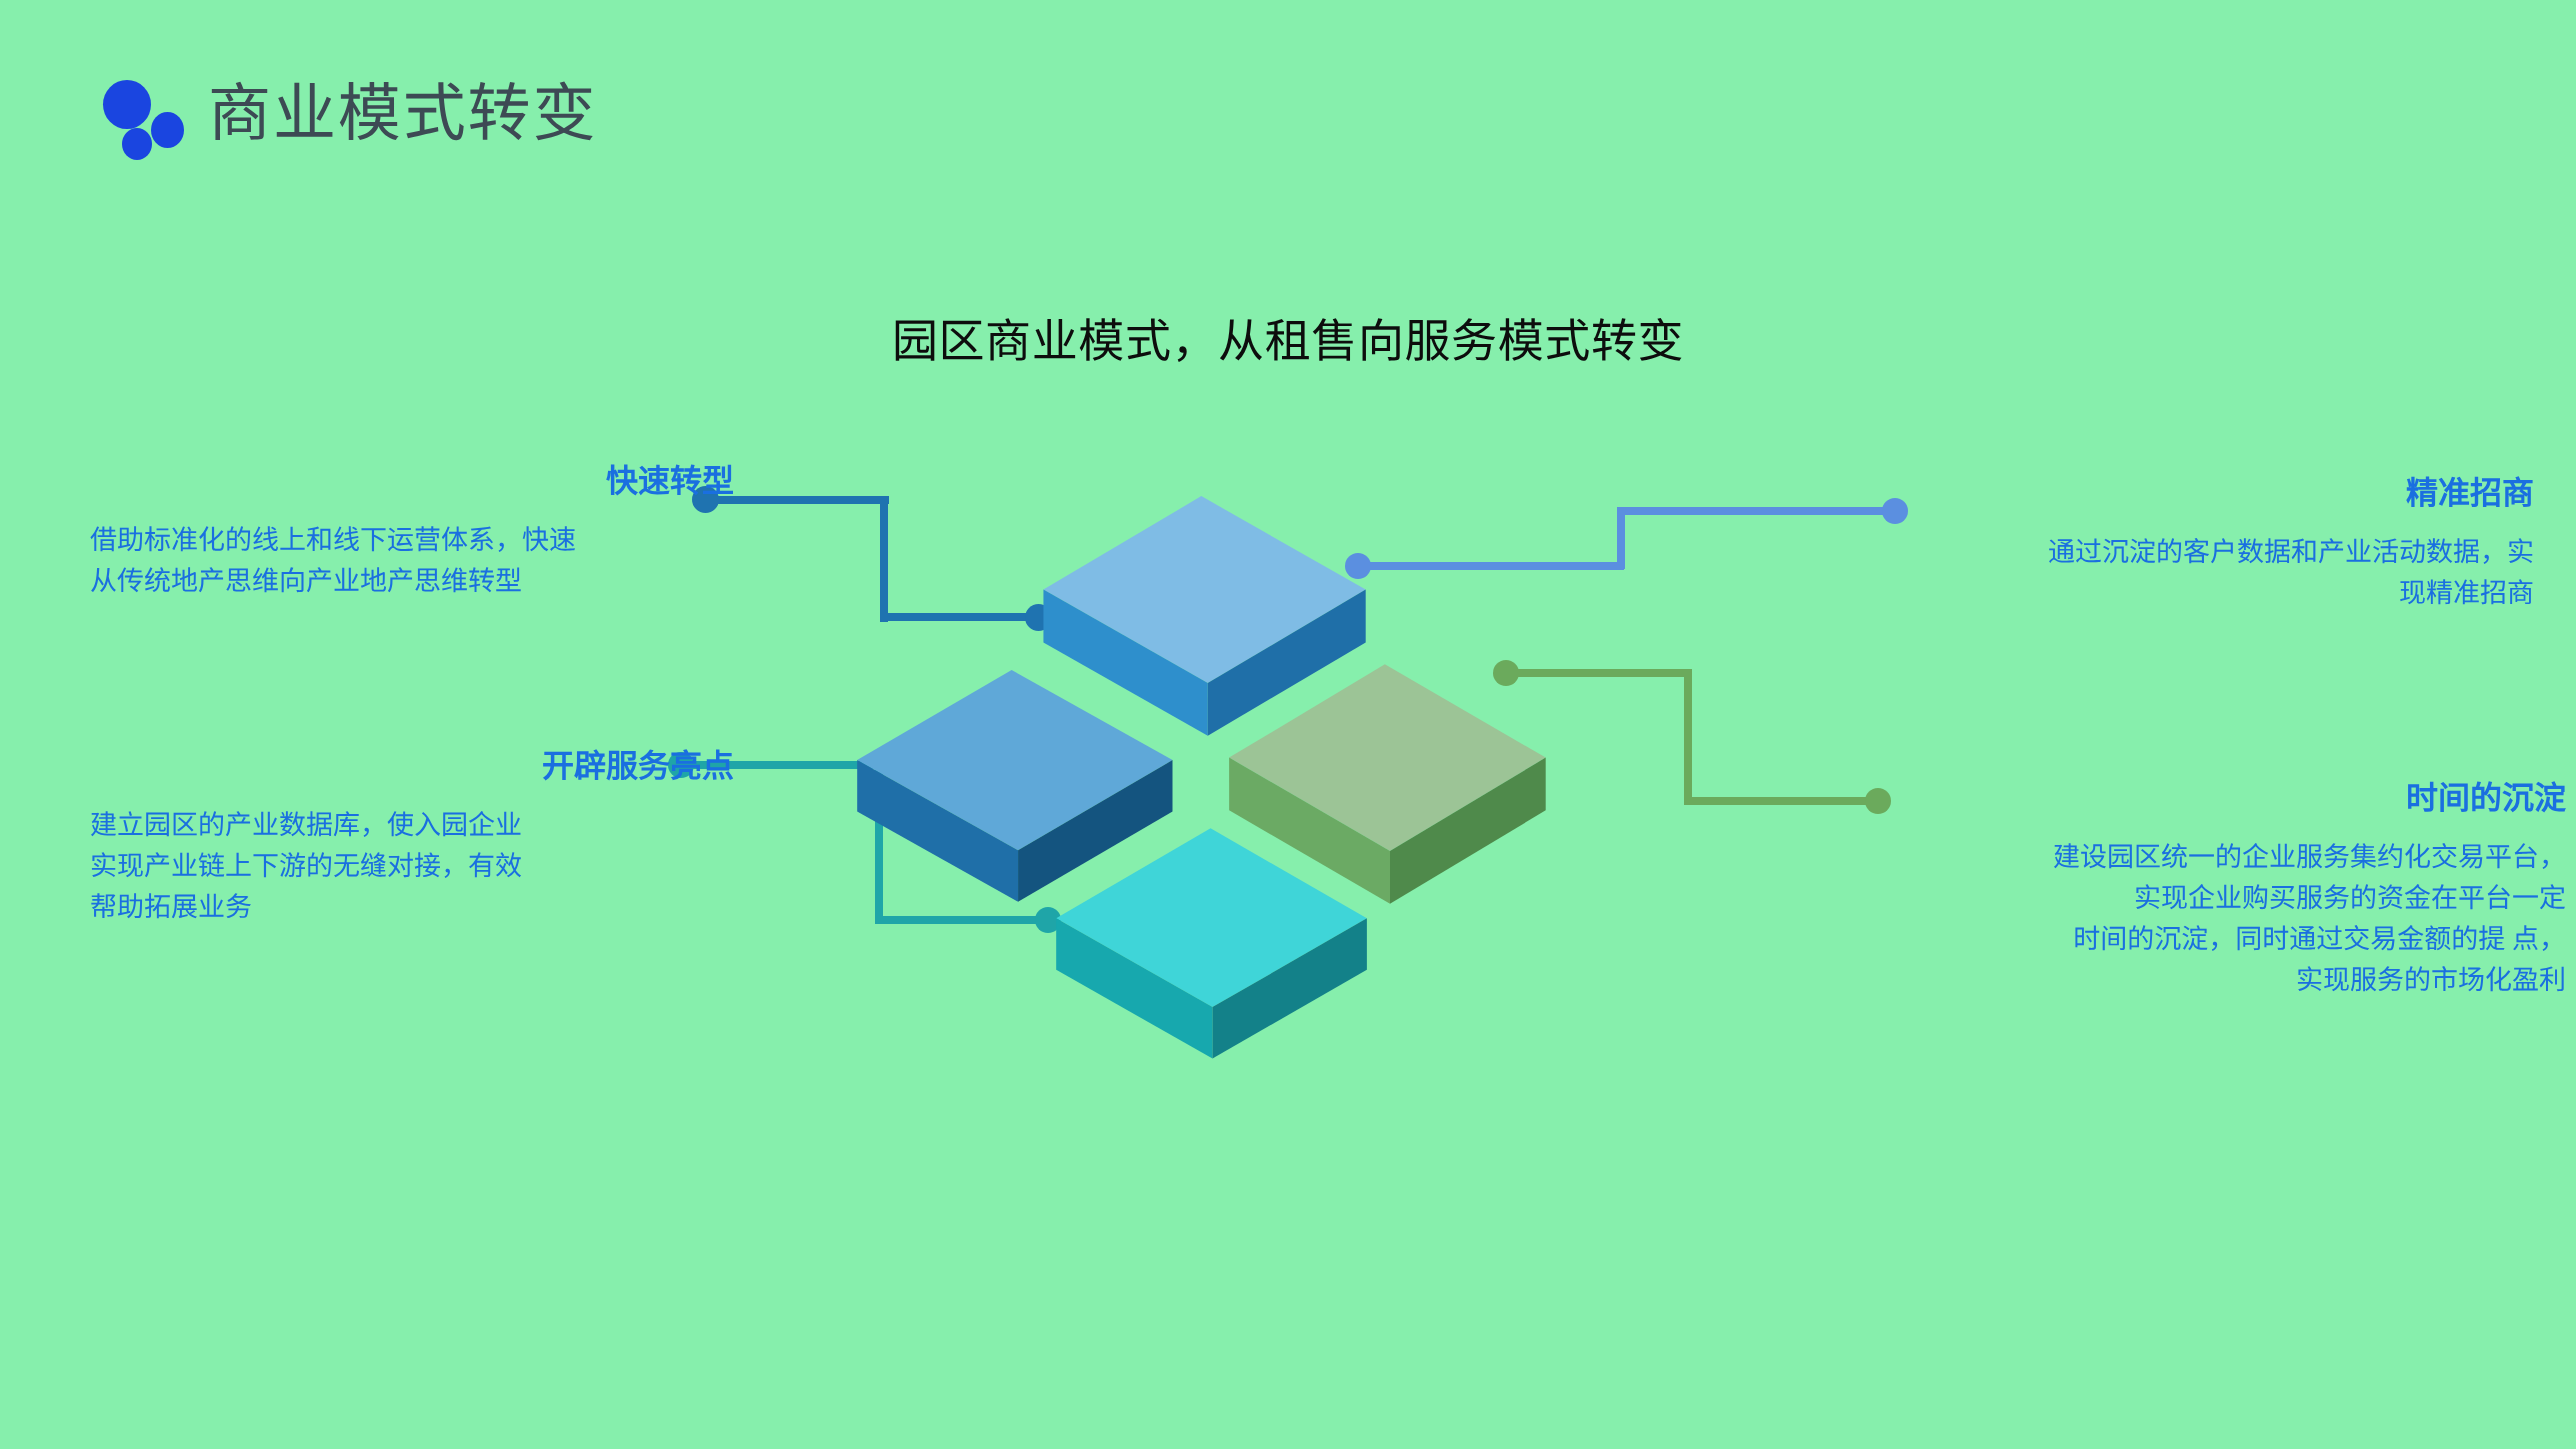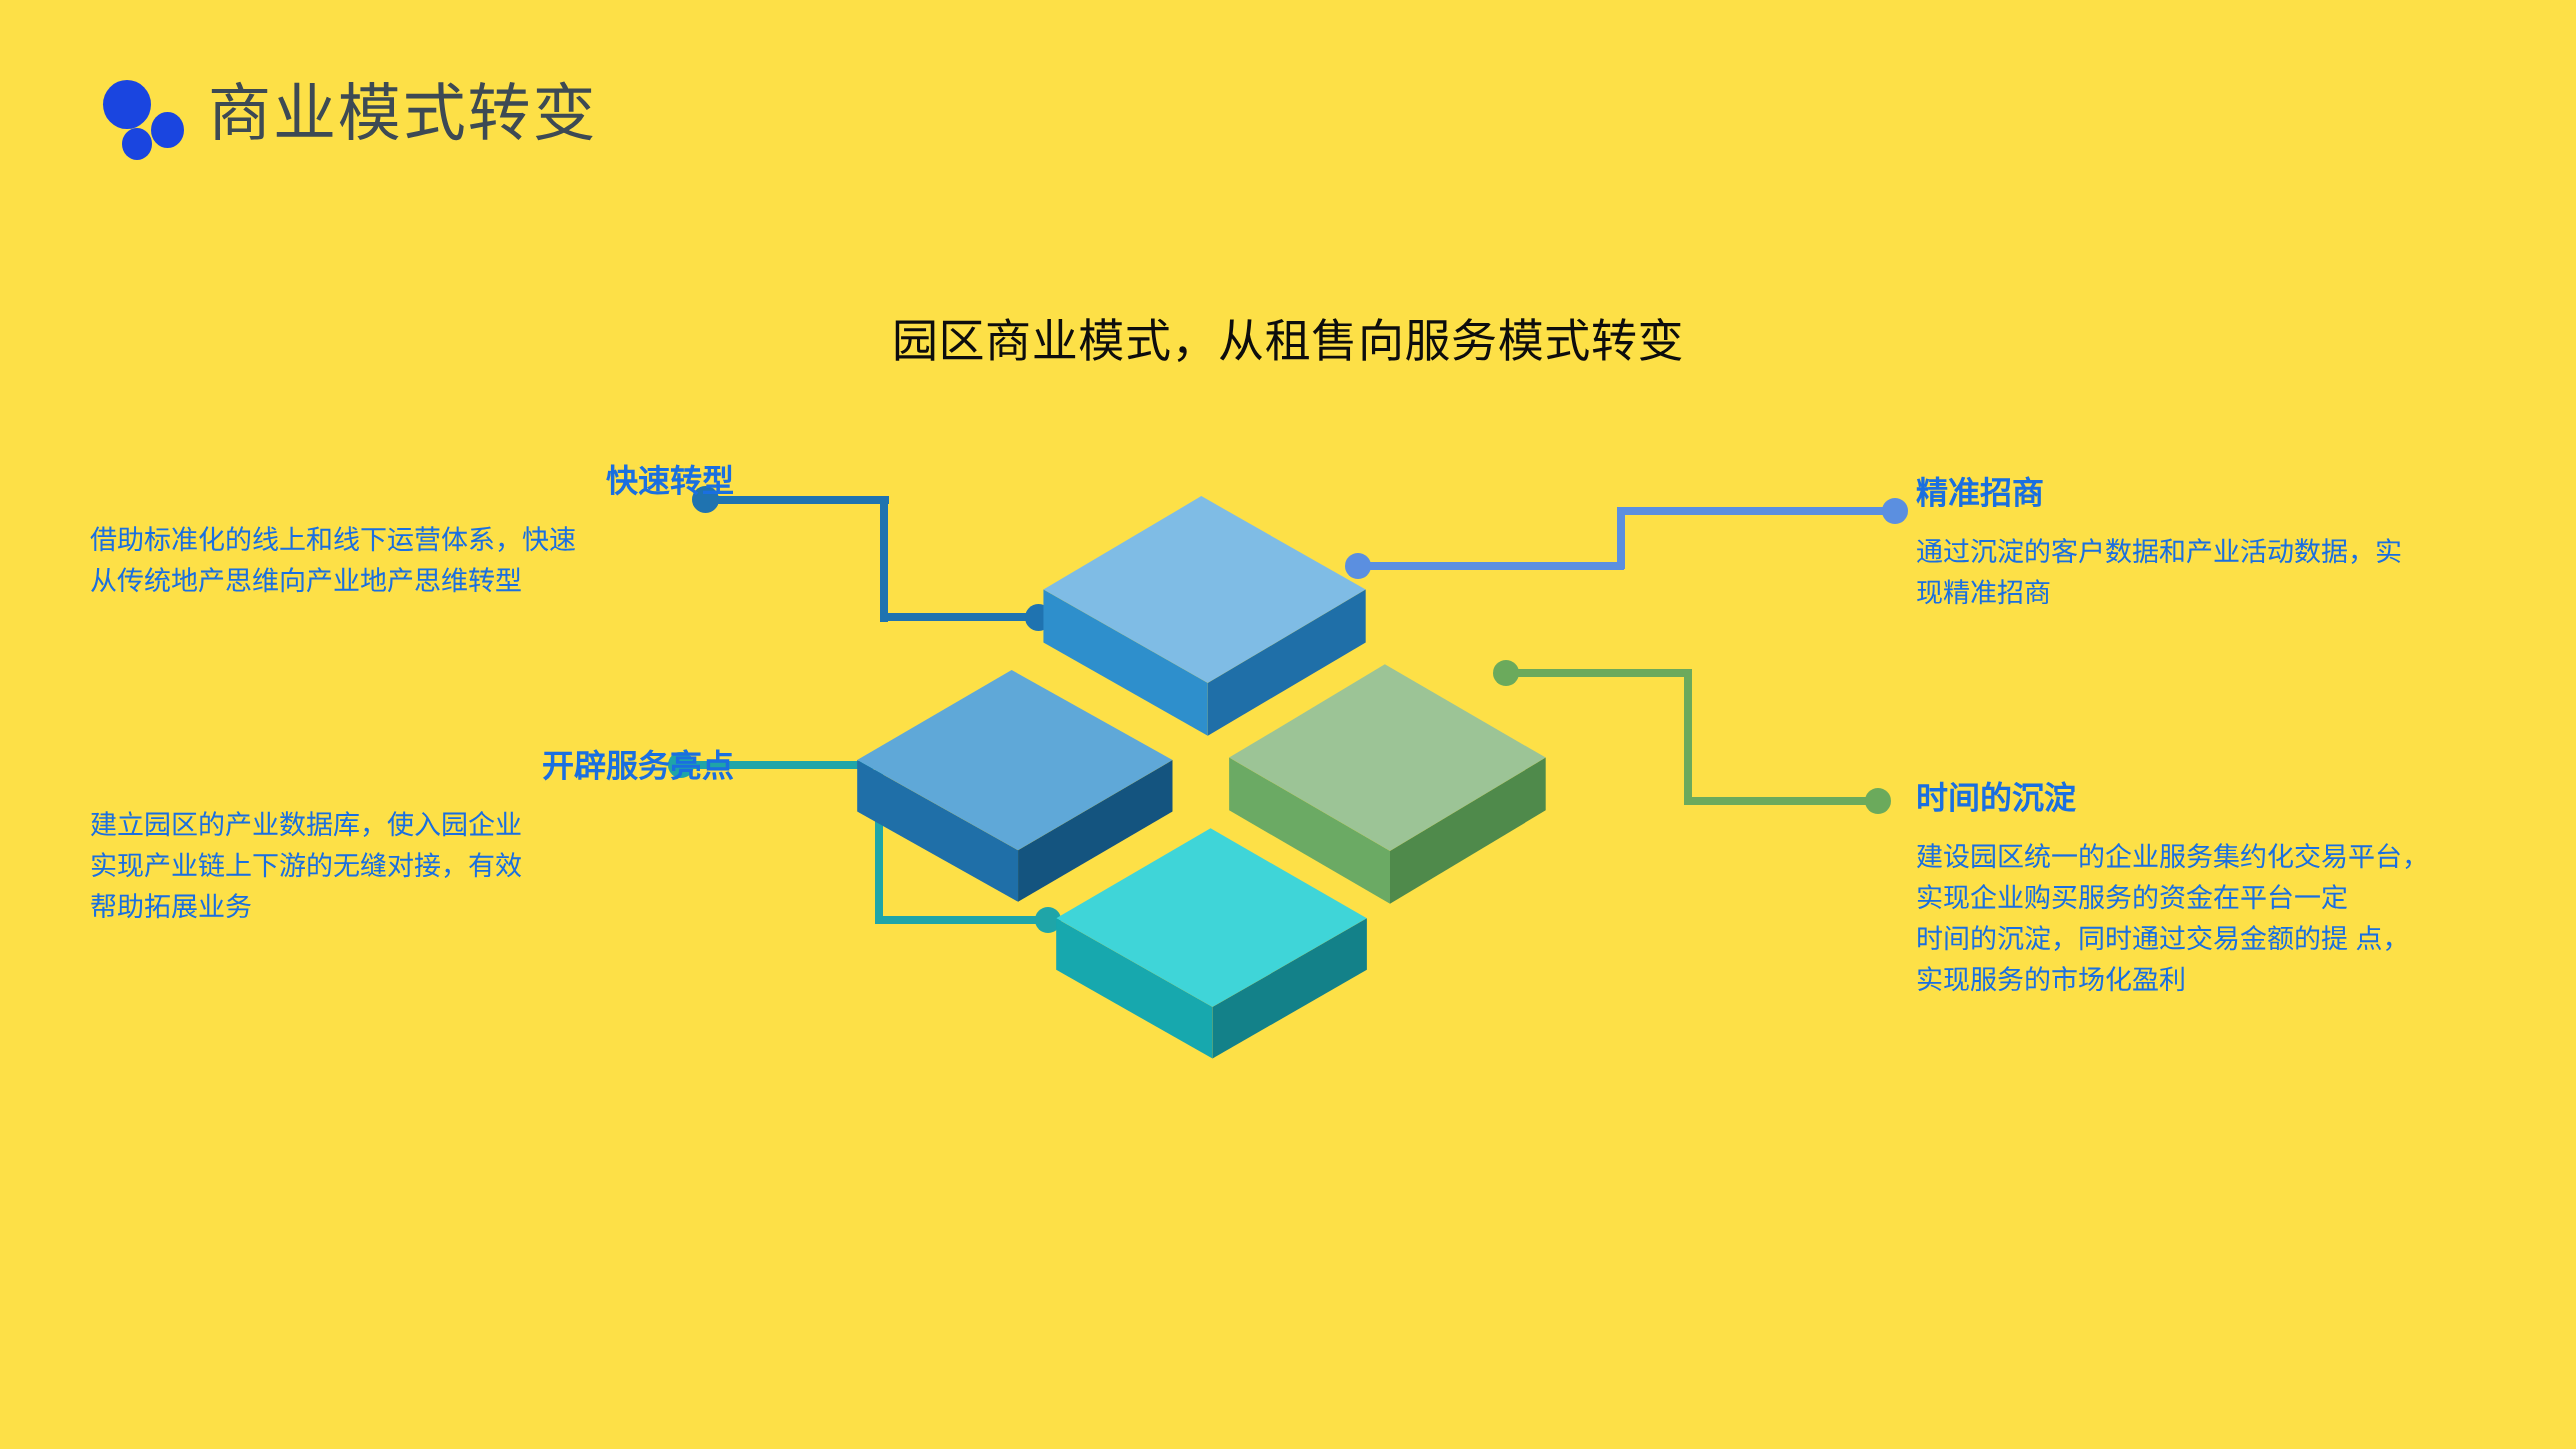--- a/index.html
+++ b/index.html
@@ -8,21 +8,21 @@
     padding: 0;
     background: #ffffff;
   }
   body {
     font-family: "Liberation Sans", "DejaVu Sans", sans-serif;
   }
   #slide {
     position: relative;
     width: 2576px;
     height: 1449px;
-    background: #fde047;
+    background: #86efac;
     overflow: hidden;
   }
 
   
   #header {
     position: absolute;
     left: 97px;
     top: 71px;
     display: flex;
     align-items: center;
@@ -79,21 +79,21 @@
     font-weight: 400;
     color: #1A6FE0;
     line-height: 1.52;
     margin-top: 21px;
   }
   .callout .body .line { white-space: nowrap; }
 
   .callout.align-right { text-align: right; }
   .callout.align-right .heading,
   .callout.align-right .body { text-align: right; }
-  .callout.align-left { text-align: left; }
+  .callout.align-left { text-align: right; font-family: Liberation Serif, serif; }
 
   #callout-fast-transform  { left: 90px;  top: 465px;  width: 644px; }
   #callout-fast-transform .heading { text-align: right; padding-right: 0; }
   #callout-fast-transform .body    { text-align: left;  }
 
   #callout-service-highlight { left: 90px; top: 750px; width: 644px; }
   #callout-service-highlight .heading { text-align: right; }
   #callout-service-highlight .body    { text-align: left; }
 
   #callout-precise-investment { left: 1916px; top: 477px;  width: 618px; }

